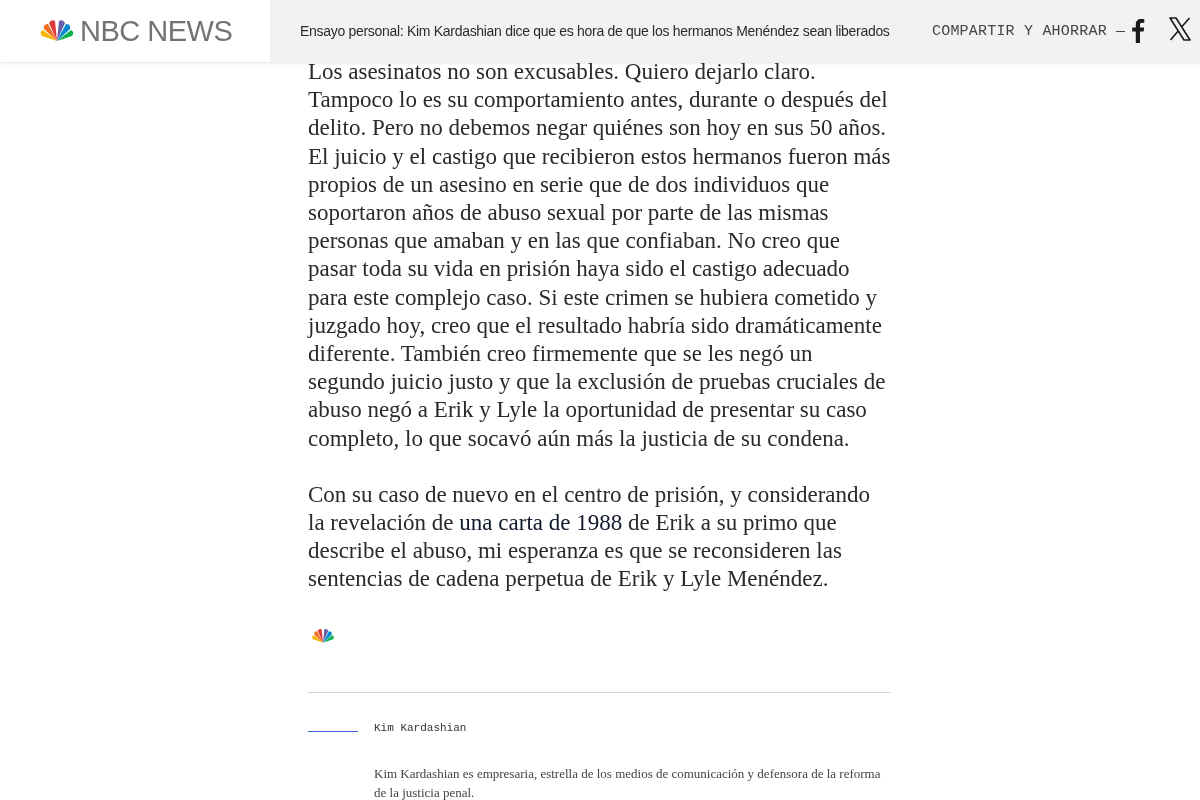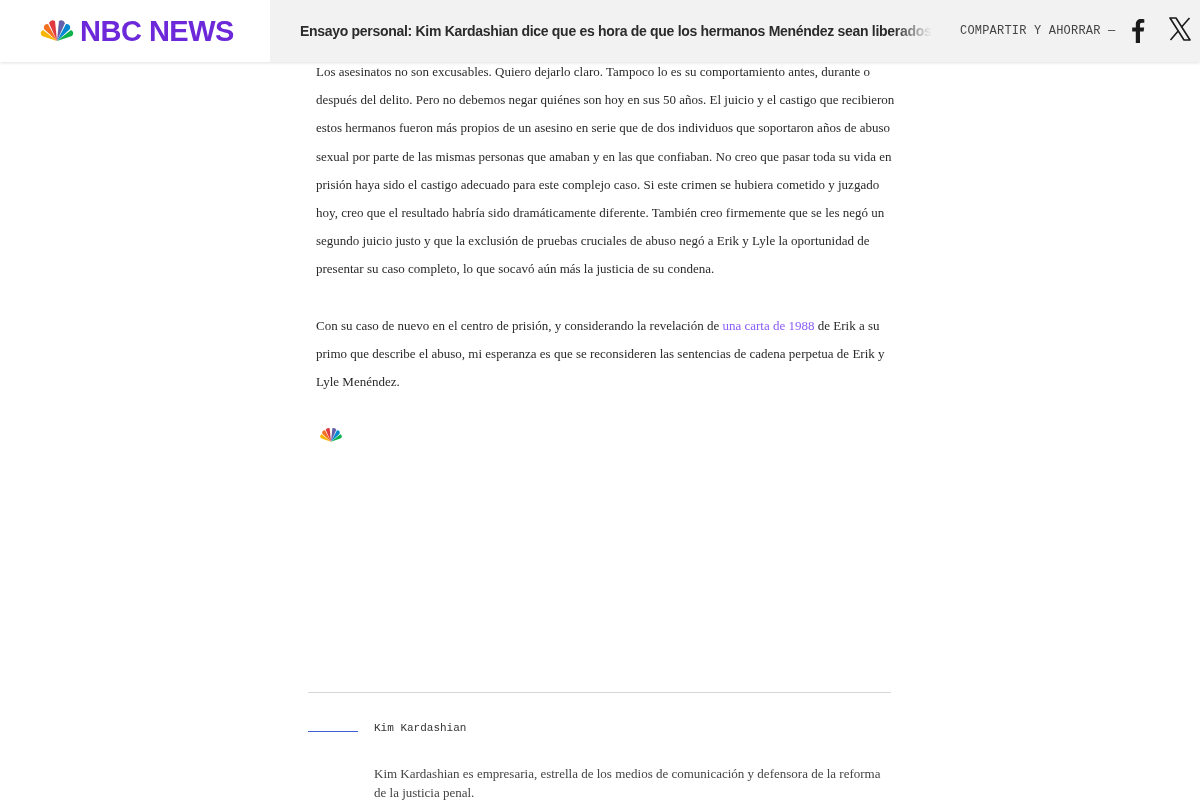--- a/index.html
+++ b/index.html
@@ -10,43 +10,43 @@
     position: absolute; top: 0; left: 0; width: 1200px; height: 62px;
     background: #f2f2f2; display: flex; align-items: center;
     box-shadow: 0 1px 3px rgba(0,0,0,0.12); z-index: 10;
   }
   .logo-panel {
     width: 270px; height: 62px; background: #ffffff;
     display: flex; align-items: center; padding-left: 38px;
   }
   .peacock { width: 38px; height: 24px; margin-right: 4px; }
   .logo-text {
-    font-family: "Liberation Sans", sans-serif; font-weight: 700;
-    font-size: 29px; letter-spacing: -0.5px; color: #6d28d9;
+    font-family: "Liberation Sans", sans-serif; font-weight: 400;
+    font-size: 29px; letter-spacing: -0.5px; color: #737373;
   }
   .headline {
     margin-left: 30px; width: 632px; white-space: nowrap; overflow: hidden;
-    font-family: "Liberation Sans", sans-serif; font-weight: 700; font-size: 14px;
+    font-family: "Liberation Sans", sans-serif; font-weight: 400; font-size: 14px;
     color: #2b2b2b; letter-spacing: -0.3px;
     -webkit-mask-image: linear-gradient(to right, #000 94%, transparent 100%);
     mask-image: linear-gradient(to right, #000 94%, transparent 100%);
   }
   .share-label {
-    margin-left: 28px; font-family: "Liberation Mono", monospace;
-    font-size: 12px; color: #444; letter-spacing: 0.2px; white-space: nowrap;
+    font-family: "Liberation Mono", monospace;
+    font-size: 15px; color: #444; letter-spacing: 0.2px; white-space: nowrap;
   }
   .fb-icon { position: absolute; left: 1127px; top: 17px; width: 22px; height: 26px; cursor: pointer; }
   .x-icon { position: absolute; left: 1169px; top: 17px; width: 22px; height: 24px; cursor: pointer; }
 
   .article {
-    position: absolute; left: 316px; top: 58px; width: 584px;
-    font-size: 13px; line-height: 28.2px; color: #2a2a2a; font-family: Liberation Serif, serif;
+    position: absolute; left: 308px; top: 58px; width: 584px;
+    font-size: 23px; line-height: 28.2px; color: #2a2a2a; font-family: Liberation Serif, serif;
   }
   .article p { margin-bottom: 28px; }
-  .article a { color: #8b5cf6; text-decoration: none; }
+  .article a { color: #0f172a; text-decoration: none; }
   .endmark { display: inline-block; width: 26px; height: 16px; vertical-align: -1px; margin-left: 2px; }
 
   .divider { position: absolute; left: 308px; top: 692px; width: 583px; height: 1px; background: #d6d6d6; }
   .byline-rule { position: absolute; left: 308px; top: 731px; width: 50px; height: 1px; background: #3c5fd4; }
   .byline-name {
     position: absolute; left: 374px; top: 722px;
     font-family: "Liberation Mono", monospace; font-size: 11px; color: #333;
   }
   .byline-bio {
     position: absolute; left: 374px; top: 764px; width: 520px;

